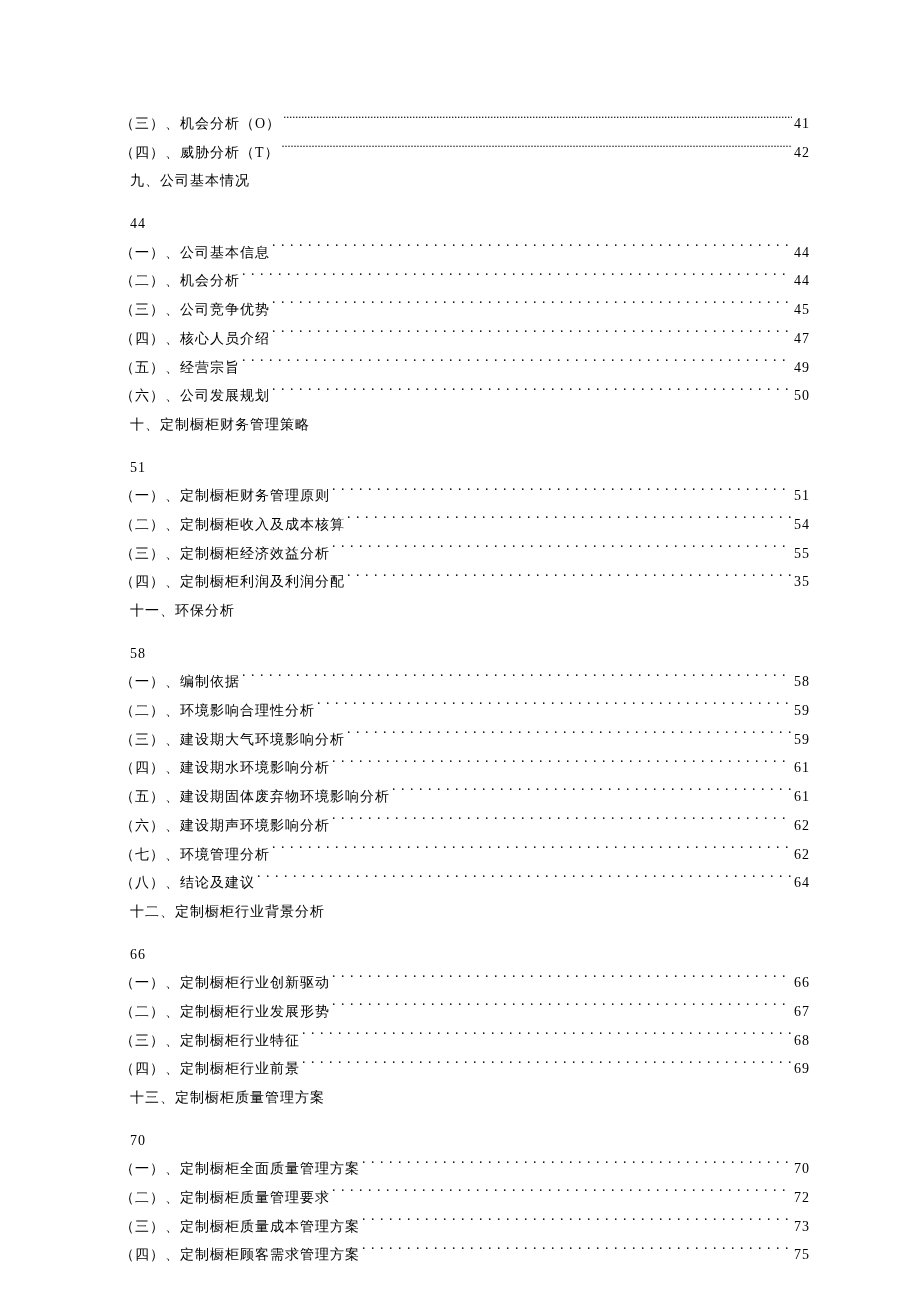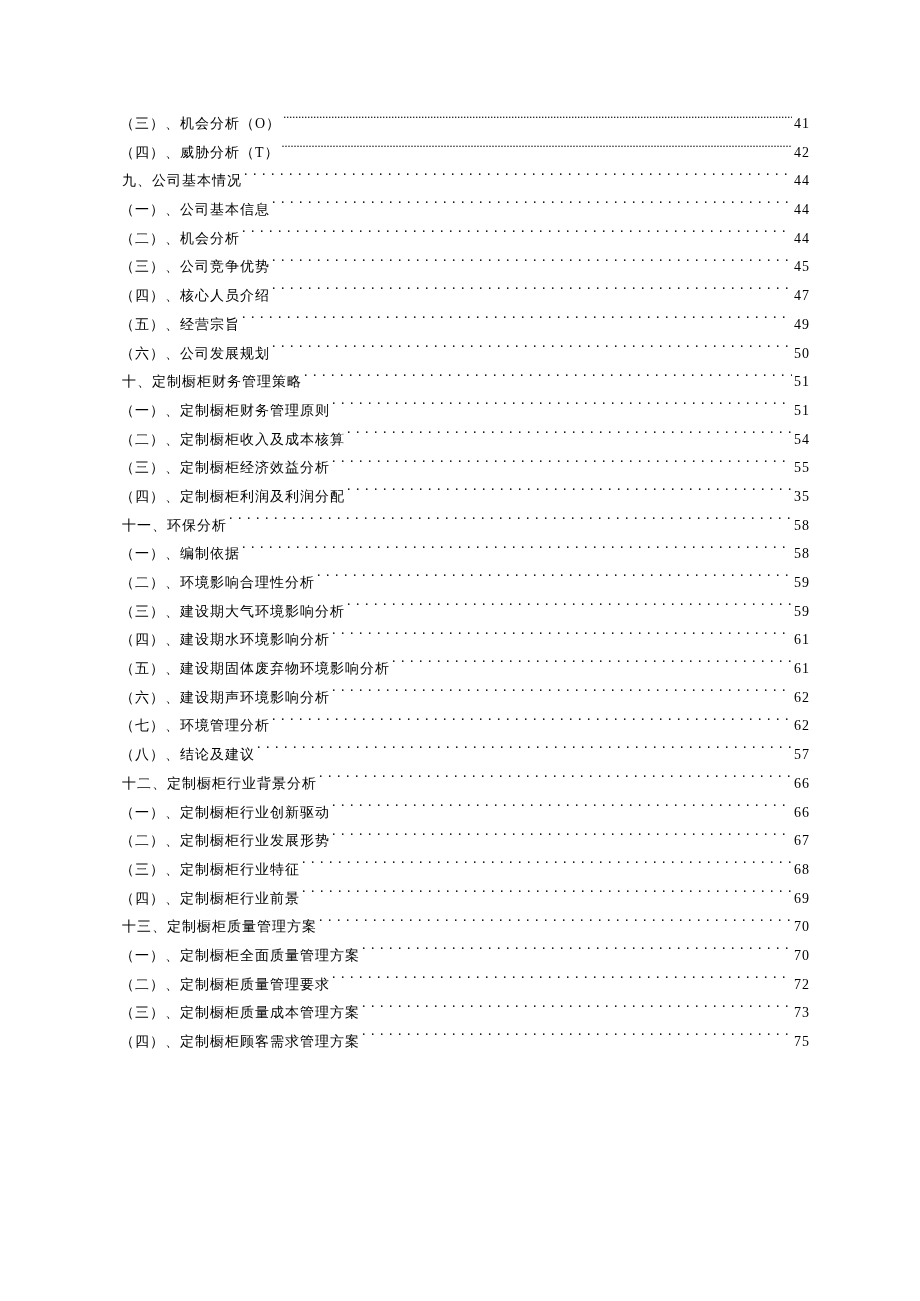--- a/index.html
+++ b/index.html
@@ -16,21 +16,22 @@
     box-sizing: border-box;
   }
   .toc-entry {
     display: flex;
     align-items: baseline;
     line-height: 2.05;
     letter-spacing: 1px;
     white-space: nowrap;
   }
   .toc-entry.level1 {
-    margin-left: 2px;
+    margin-left: 8px;
+    flex-direction: column;
   }
   .toc-entry.level2 {
   }
   .toc-title {
     flex: 0 0 auto;
   }
   .toc-leader {
     flex: 1 1 auto;
     overflow: hidden;
     margin: 0 2px;
@@ -166,21 +167,21 @@
       <span class="toc-page">62</span>
     </div>
     <div class="toc-entry level2">
       <span class="toc-title">（七）、环境管理分析</span>
       <span class="toc-leader"></span>
       <span class="toc-page">62</span>
     </div>
     <div class="toc-entry level2">
       <span class="toc-title">（八）、结论及建议</span>
       <span class="toc-leader"></span>
-      <span class="toc-page">57</span>
+      <span class="toc-page">64</span>
     </div>
     <div class="toc-entry level1">
       <span class="toc-title">十二、定制橱柜行业背景分析</span>
       <span class="toc-leader"></span>
       <span class="toc-page">66</span>
     </div>
     <div class="toc-entry level2">
       <span class="toc-title">（一）、定制橱柜行业创新驱动</span>
       <span class="toc-leader"></span>
       <span class="toc-page">66</span>

